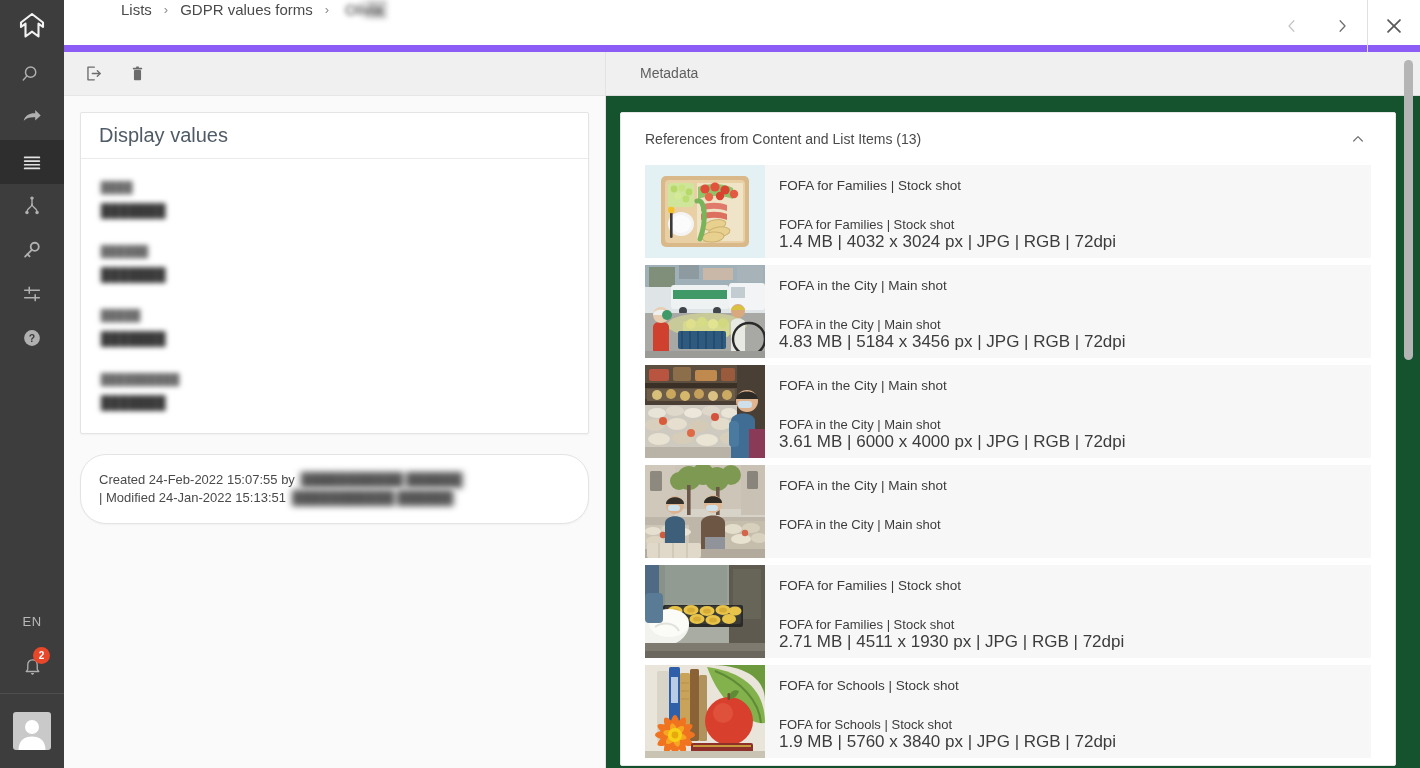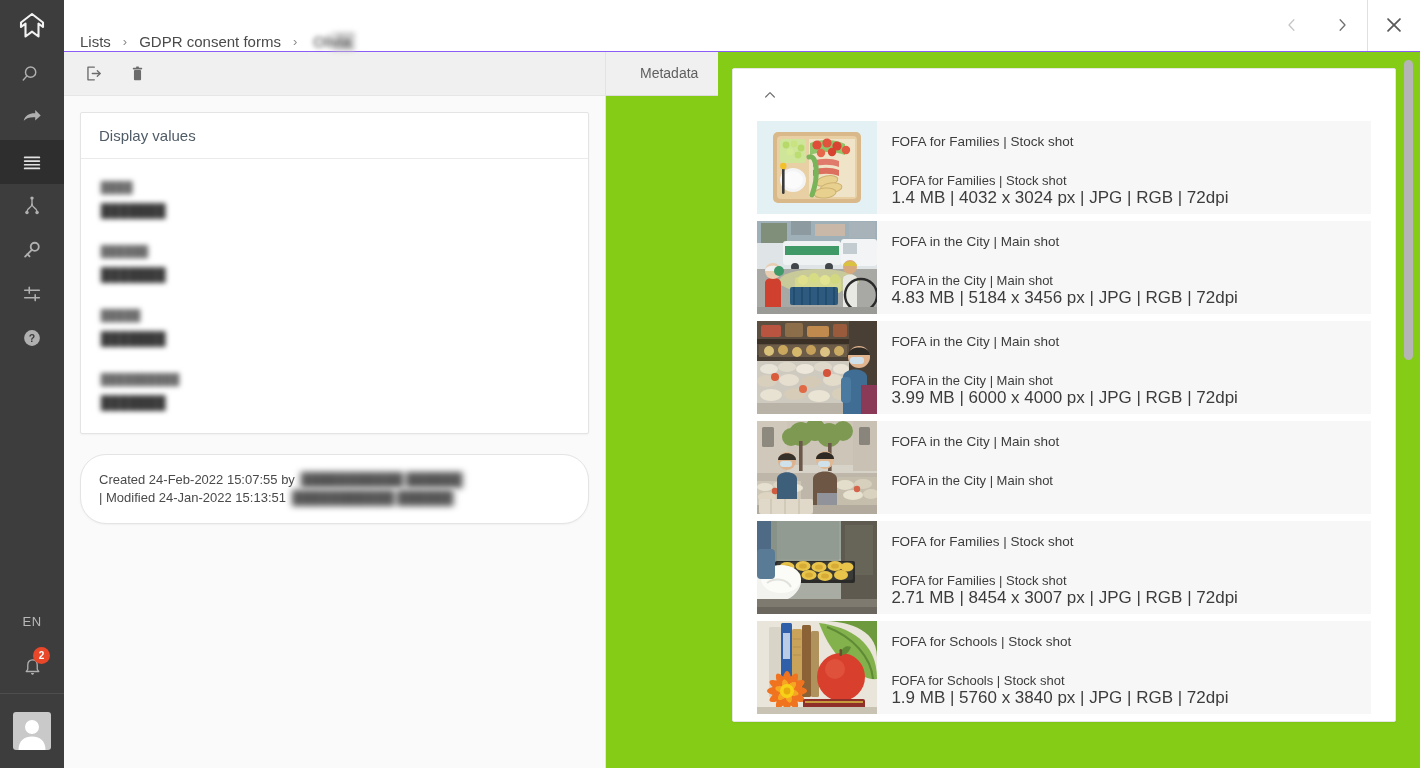--- a/index.html
+++ b/index.html
@@ -49,22 +49,22 @@
   .rail-avatar {
     width: 38px; height: 38px; background: #c9c9c9; border-radius: 3px;
     display: flex; align-items: flex-end; justify-content: center; overflow: hidden;
   }
 
   
   .right { flex: 1 1 auto; display: flex; flex-direction: column; height: 768px; min-width: 0; }
 
   
   .topbar {
-    height: 52px; background: #ffffff; display: flex; align-items: flex-end;
-    border-bottom: 1px solid #8b5cf6; flex: 0 0 52px;
+    height: 52px; background: #ffffff; display: flex; align-items: flex-start;
+    border-bottom: 7px solid #8b5cf6; flex: 0 0 52px; padding-left: 41px;
   }
   .breadcrumb { display: flex; align-items: center; padding-left: 16px; flex: 1 1 auto; min-width: 0; }
   .crumb { font-size: 15px; color: #4a4a4a; white-space: nowrap; cursor: pointer; }
   .crumb-sep {
     margin: 0 12px; color: #8a8a8a; font-size: 13px; line-height: 1;
   }
   .crumb.blurred {
     color: #3b3b3b;
     filter: blur(2.4px);
     -webkit-filter: blur(2.4px);
@@ -103,21 +103,21 @@
   }
   .left-content { padding: 16px; flex: 1 1 auto; overflow: hidden; }
   .card {
     background: #ffffff; border: 1px solid #e4e4e4; border-radius: 2px;
     box-shadow: 0 1px 2px rgba(0,0,0,.04);
   }
   .card-head {
     height: 46px; display: flex; align-items: center; padding: 0 18px;
     border-bottom: 1px solid #eaeaea;
   }
-  .card-head-title { font-size: 15px; color: #4f5b66; }
+  .card-head-title { font-size: 20px; color: #4f5b66; }
   .card-body { padding: 18px 18px 20px 18px; }
   .field { margin-bottom: 22px; }
   .field:last-child { margin-bottom: 2px; }
   .field-label {
     display: inline-block; font-size: 11px; color: #6d6d6d; line-height: 13px;
     filter: blur(2.6px); -webkit-filter: blur(2.6px);
     background: #e9e9e9; border-radius: 2px; padding: 0 2px;
   }
   .field-value {
     display: inline-block; font-size: 13px; color: #3a3a3a; line-height: 16px;
@@ -127,21 +127,21 @@
   }
   .meta-card { margin-top: 20px; padding: 16px 18px; border-radius: 26px; }
   .meta-line { font-size: 13px; color: #4a4a4a; line-height: 18px; white-space: nowrap; }
   .meta-user {
     display: inline-block; color: #555; filter: blur(3px); -webkit-filter: blur(3px);
     background: #dcdcdc; border-radius: 2px; padding: 0 3px;
   }
 
   
   .right-pane {
-    flex: 1 1 auto; background: #84cc16; display: flex; flex-direction: row;
+    flex: 1 1 auto; background: #14532d; display: flex; flex-direction: column;
     min-width: 0; min-height: 0; position: relative;
   }
   .tabs {
     height: 44px; display: flex; align-items: stretch; padding-left: 14px;
     border-bottom: 1px solid #dcdcdc; background: #f0f0f0; flex: 0 0 44px;
   }
   .tab {
     display: flex; align-items: center; padding: 0 20px; font-size: 14px;
     color: #5f5f5f; cursor: pointer; border-bottom: 2px solid transparent;
   }
@@ -286,21 +286,21 @@
       </div>
     </div>
   </div>
 
   <div class="right">
 
     <div class="topbar">
       <div class="breadcrumb">
         <span class="crumb">Lists</span>
         <span class="crumb-sep">›</span>
-        <span class="crumb">GDPR consent forms</span>
+        <span class="crumb">GDPR values forms</span>
         <span class="crumb-sep">›</span>
         <span class="crumb blurred">Olivia</span>
       </div>
 
       <div class="topnav">
         <div class="nav-btn">
           <svg width="18" height="18" viewBox="0 0 24 24">
             <polyline points="14.5,5 8,12 14.5,19" fill="none" stroke="#c6c6c6" stroke-width="1.7" stroke-linecap="round" stroke-linejoin="round"></polyline>
           </svg>
         </div>
@@ -390,20 +390,21 @@
       <div class="right-pane">
 
         <div class="tabs">
           <div class="tab">Metadata</div>
         </div>
 
         <div class="scroll-area">
           <div class="ref-card">
 
             <div class="ref-head">
+              <span class="ref-head-title">References from Content and List Items (13)</span>
               <span class="chev-btn">
                 <svg width="16" height="16" viewBox="0 0 24 24">
                   <polyline points="5.5,15 12,8.5 18.5,15" fill="none" stroke="#6f6f6f" stroke-width="1.8" stroke-linecap="round" stroke-linejoin="round"></polyline>
                 </svg>
               </span>
             </div>
 
             <div class="ref-row">
               <span class="thumb">
                 <svg width="120" height="93" viewBox="0 0 120 93" aria-hidden="true">
@@ -536,21 +537,21 @@
                   <path d="M104 93 L104 64 L120 64 L120 93 Z" fill="#8a3a56"></path>
                   <circle cx="102" cy="36" r="11" fill="#e0b48e"></circle>
                   <path d="M91 34 C91 24 113 24 113 34 Z" fill="#2e2a26"></path>
                   <rect x="93" y="36" width="14" height="7" rx="3" fill="#cfe0ea"></rect>
                   <rect x="84" y="56" width="10" height="26" rx="4" fill="#4a7aa0"></rect>
                 </svg>
               </span>
               <div class="ref-text">
                 <div class="ref-title">FOFA in the City | Main shot</div>
                 <div class="ref-sub">FOFA in the City | Main shot</div>
-                <div class="ref-meta">3.99 MB | 6000 x 4000 px | JPG | RGB | 72dpi</div>
+                <div class="ref-meta">3.61 MB | 6000 x 4000 px | JPG | RGB | 72dpi</div>
               </div>
             </div>
 
             <div class="ref-row">
               <span class="thumb">
                 <svg width="120" height="93" viewBox="0 0 120 93" aria-hidden="true">
                   <rect width="120" height="93" fill="#d8d3c9"></rect>
                   <rect x="0" y="0" width="30" height="54" fill="#cfc8bb"></rect>
                   <rect x="5" y="6" width="12" height="20" rx="1.5" fill="#8e897f"></rect>
                   <rect x="96" y="0" width="24" height="50" fill="#c8c1b4"></rect>
@@ -641,21 +642,21 @@
                   <ellipse cx="24" cy="58" rx="20" ry="14" fill="#fbfbf8"></ellipse>
                   <path d="M10 62 C18 56 30 58 34 66" fill="none" stroke="#e2e2dc" stroke-width="2"></path>
                   <rect x="0" y="28" width="18" height="30" rx="4" fill="#5a7b96"></rect>
                   <rect x="0" y="78" width="120" height="15" fill="#7e7a70"></rect>
                   <rect x="0" y="86" width="120" height="7" fill="#6b675e"></rect>
                 </svg>
               </span>
               <div class="ref-text">
                 <div class="ref-title">FOFA for Families | Stock shot</div>
                 <div class="ref-sub">FOFA for Families | Stock shot</div>
-                <div class="ref-meta">2.71 MB | 8454 x 3007 px | JPG | RGB | 72dpi</div>
+                <div class="ref-meta">2.71 MB | 4511 x 1930 px | JPG | RGB | 72dpi</div>
               </div>
             </div>
 
             <div class="ref-row">
               <span class="thumb">
                 <svg width="120" height="93" viewBox="0 0 120 93" aria-hidden="true">
                   <rect width="120" height="93" fill="#e9e5da"></rect>
                   <path d="M66 0 C86 0 120 6 120 36 L120 0 Z" fill="#6e9a3e"></path>
                   <path d="M62 2 C92 6 120 20 120 58 C104 60 76 40 62 2 Z" fill="#83b24c"></path>
                   <path d="M70 6 C96 16 114 36 116 58" fill="none" stroke="#5f8a36" stroke-width="2"></path>

